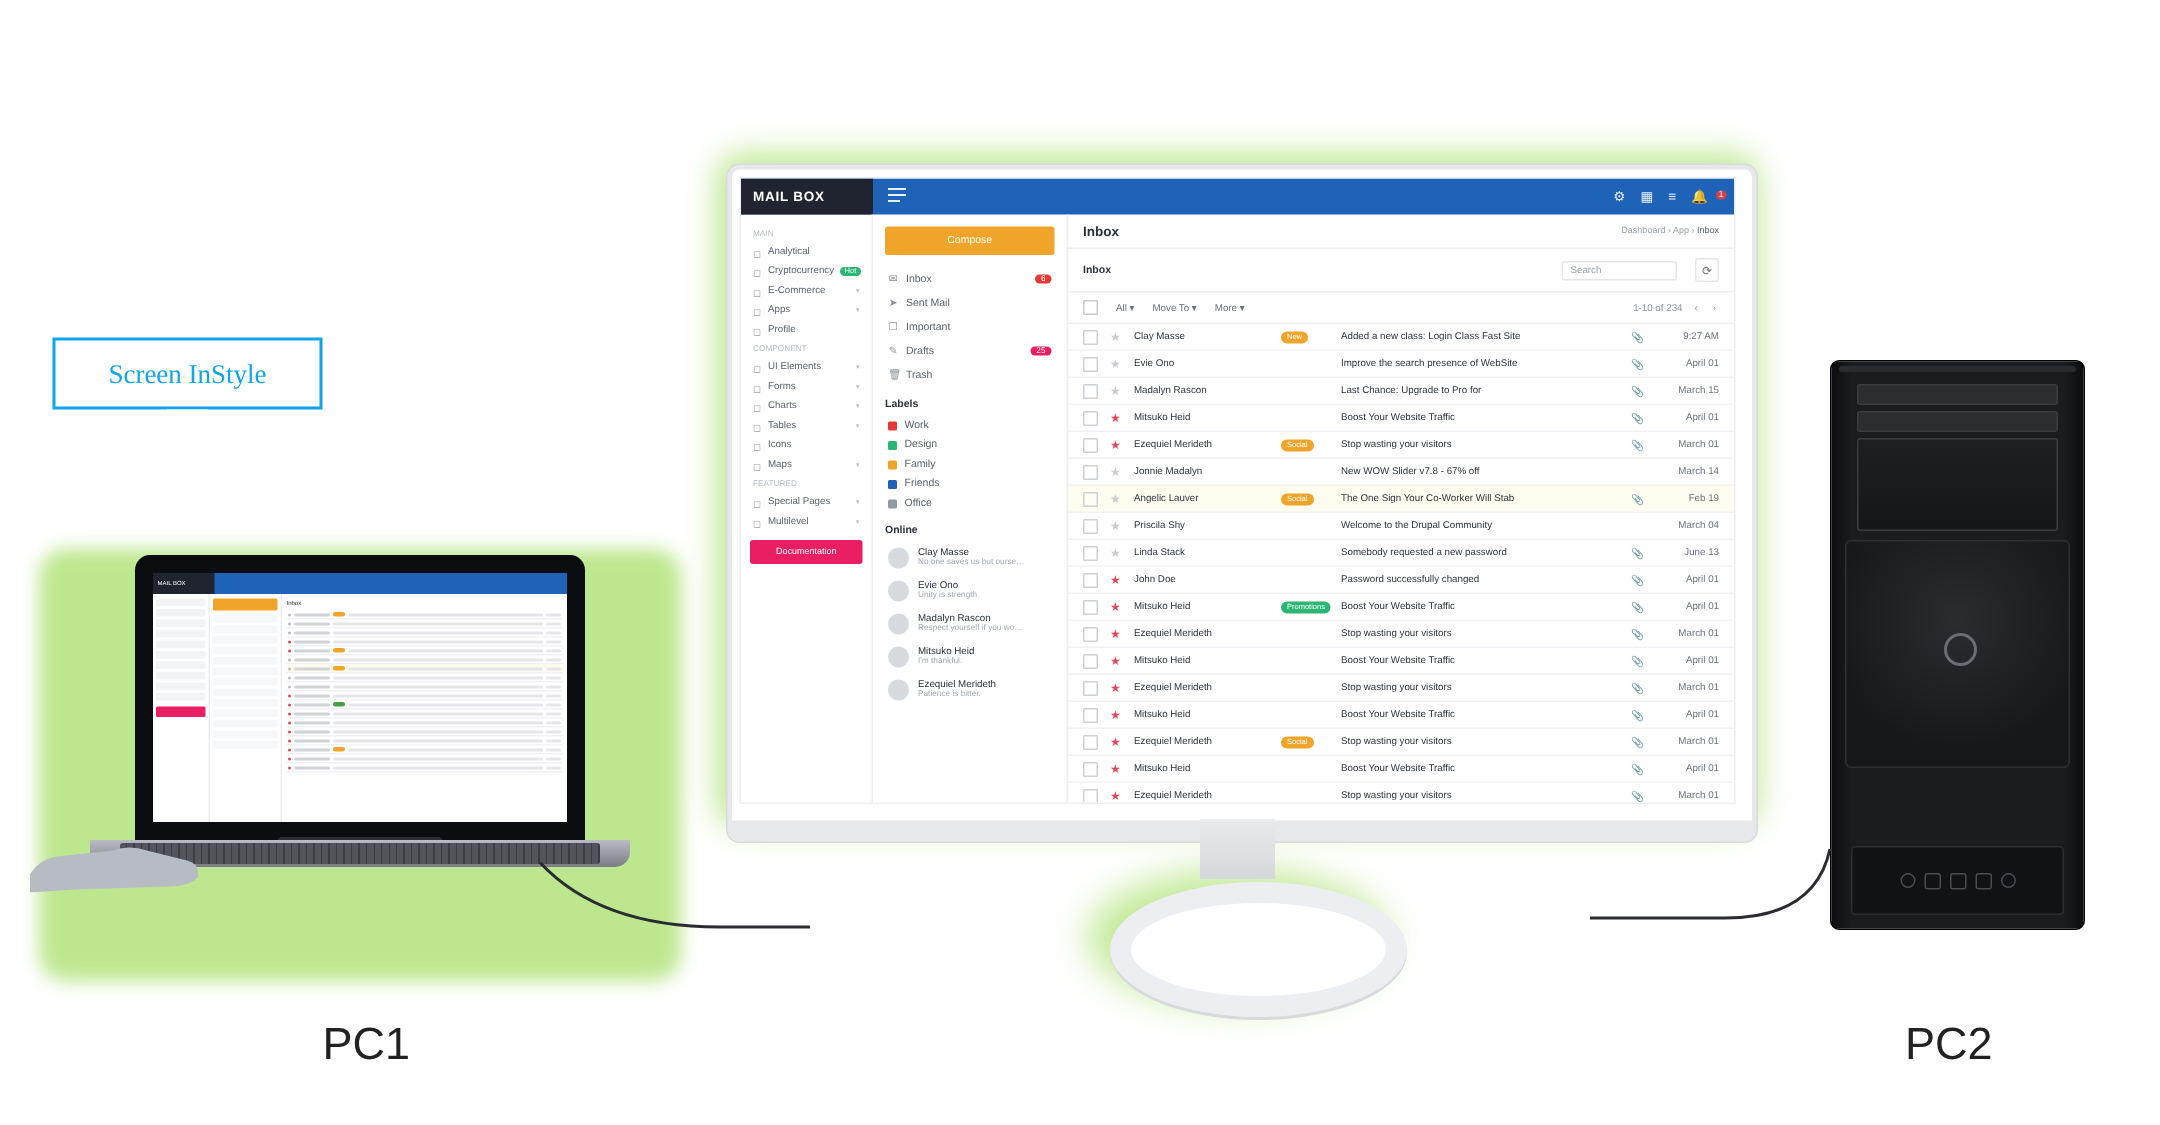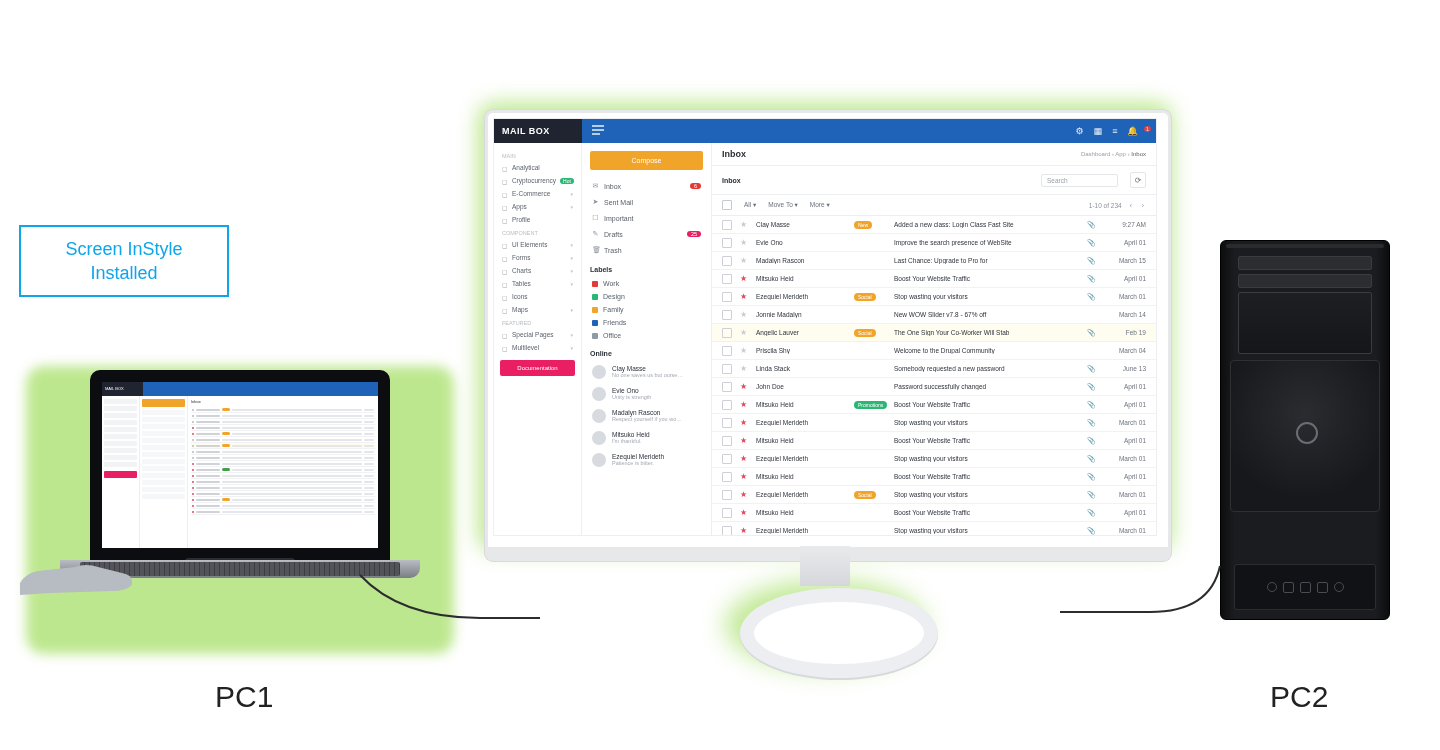--- a/index.html
+++ b/index.html
@@ -133,36 +133,35 @@
   .tower-panel{position:absolute;left:10px;right:10px;height:150px;background:radial-gradient(circle at 50% 35%,#2a2c30 0%,#17181b 70%);border:1px solid #2e3034;border-radius:4px;}
   .tower-pwr{position:absolute;width:18px;height:18px;border:2px solid #6a6d73;border-radius:50%;}
   .tower-io{position:absolute;left:14px;right:14px;bottom:10px;height:44px;background:#111215;border:1px solid #2c2d31;border-radius:3px;display:flex;align-items:center;justify-content:center;gap:6px;}
   .tower-io .port{width:9px;height:9px;border:1px solid #4a4c51;border-radius:2px;}
   .tower-io .round{width:8px;height:8px;border:1px solid #4a4c51;border-radius:50%;}
 
   
   svg.cable{position:absolute;overflow:visible;pointer-events:none;}
 
   
-  .callout{position:absolute;left:19px;top:225px;width:210px;}
+  .callout{position:absolute;left:35px;top:225px;width:180px;font-family:Liberation Serif, serif;}
   .callout-box{border:2px solid var(--blue-brand-line);background:#fff;padding:10px 6px;text-align:center;color:var(--blue-brand);font-size:18px;line-height:24px;}
   .callout-tail{width:0;height:0;margin:0 auto;border-left:14px solid transparent;border-right:14px solid transparent;border-top:18px solid #fff;position:relative;}
   .callout-tail::before{content:"";position:absolute;left:-16px;top:-20px;width:0;height:0;border-left:16px solid transparent;border-right:16px solid transparent;border-top:20px solid var(--blue-brand-line);z-index:-1;}
 
   .pc-label{position:absolute;font-size:30px;color:#222;font-weight:400;}
 </style>
 </head>
 <body>
 
 <div class="stage">
 
   <div class="callout">
     <div class="callout-box">
       <div>Screen InStyle</div>
-      <div>Installed</div>
     </div>
     <div class="callout-tail"></div>
   </div>
 
   <div class="laptop">
     <div class="laptop-glow"></div>
     <div class="laptop-body">
       <div class="laptop-screen-bezel"></div>
       <div class="laptop-screen">
         <div class="mini-header">

